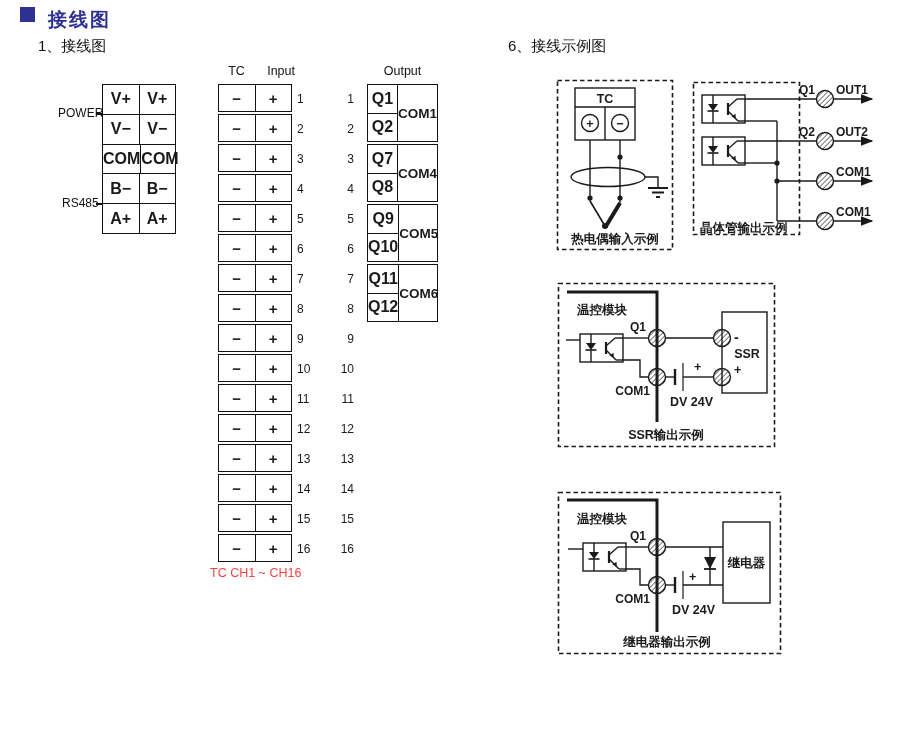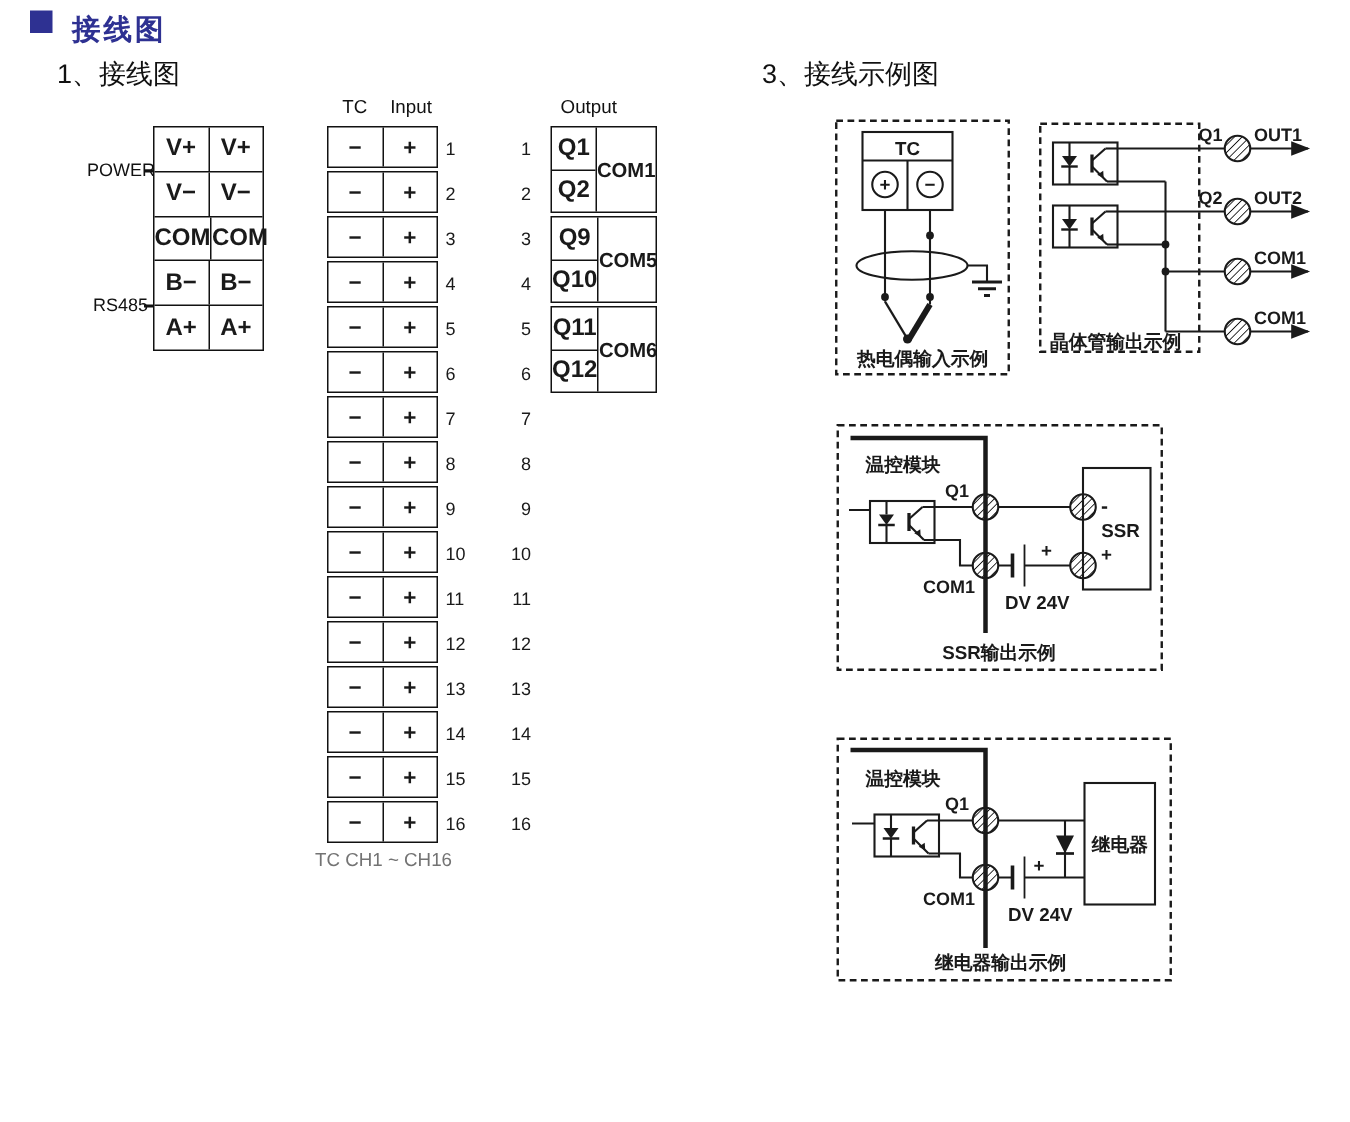--- a/index.html
+++ b/index.html
@@ -2,43 +2,43 @@
 <html style="--accent: #2e3192;"><head>
 <meta charset="utf-8">
 <style>
   html,body{margin:0;padding:0;background:#fff;}
   .canvas{position:relative;width:900px;height:748px;background:#fff;overflow:hidden;
           font-family:"Liberation Sans",sans-serif;color:#1a1a1a;}
   
   .page-header{position:absolute;left:20px;top:7px;display:flex;align-items:flex-start;gap:13px;}
   .bullet{width:15px;height:15px;background:var(--accent,#2e3192);display:inline-block;}
   .page-title{font-size:19px;font-weight:bold;color:var(--accent,#2e3192);letter-spacing:2px;}
-  .sec-title{position:absolute;font-size:18px;color:#111;}
+  .sec-title{position:absolute;font-size:15px;color:#111;}
   #sec1{left:38px;top:37px;}
   #sec2{left:508px;top:37px;}
   
   .grp-label{position:absolute;font-size:12px;color:#111;text-align:right;}
   .tick{position:absolute;height:1.5px;background:#111;width:7px;}
   .power-table{position:absolute;left:102px;top:84px;width:72px;border:1.5px solid #111;background:#fff;}
   .p-row{display:flex;height:28.8px;}
   .p-row:not(:first-child){border-top:1.5px solid #111;}
   .p-cell{flex:1;display:flex;align-items:center;justify-content:center;font-size:16px;font-weight:bold;}
   .p-cell:not(:first-child){border-left:1.5px solid #111;}
   
   .hdr{position:absolute;top:64px;font-size:12.5px;color:#111;text-align:center;}
   #hdr-tc{left:218px;width:37px;}
-  #hdr-input{left:253px;width:42px;}
-  #hdr-output{left:357px;top:64px;width:71px;}
+  #hdr-input{left:253px;width:42px;text-align:right;}
+  #hdr-output{left:367px;top:64px;width:71px;}
   .input-rows{position:absolute;left:218px;top:84px;}
   .i-row{width:74px;height:28px;border:1.4px solid #111;box-sizing:border-box;display:flex;margin-bottom:2px;background:#fff;}
   .i-cell{flex:1;display:flex;align-items:center;justify-content:center;font-size:15px;font-weight:bold;}
   .i-cell:first-child{border-right:1.4px solid #111;}
   .input-numbers{position:absolute;left:297px;top:84px;}
   .i-num{height:30px;display:flex;align-items:center;font-size:12px;}
-  .io-footer{position:absolute;left:210px;top:566px;font-size:12.5px;color:#737373;}
+  .io-footer{position:absolute;left:210px;top:566px;font-size:12.5px;color:#ef4444;}
   
   .output-numbers{position:absolute;left:332px;top:84px;width:22px;}
   .o-num{height:30px;display:flex;align-items:center;justify-content:flex-end;font-size:12px;}
   .output-pairs{position:absolute;left:367px;top:84px;}
   .o-pair{display:flex;width:71px;height:58px;border:1.4px solid #111;box-sizing:border-box;margin-bottom:2px;background:#fff;}
   .o-qcol{width:34px;display:flex;flex-direction:column;border-right:1.4px solid #111;}
   .o-qcell{flex:1;display:flex;align-items:center;justify-content:center;font-size:16px;font-weight:bold;}
   .o-qcell:first-child{border-bottom:1.4px solid #111;}
   .o-ccell{flex:1;display:flex;align-items:center;justify-content:center;font-size:13.5px;font-weight:bold;}
   
@@ -83,21 +83,21 @@
         <polygon points="29.5,21.5 33.5,18.8 33.8,23.8" fill="#1a1a1a" stroke="none"></polygon>
       </g>
     </defs>
   </svg>
 
   <div class="page-header">
     <span class="bullet"></span>
     <span class="page-title">接线图</span>
   </div>
   <div class="sec-title" id="sec1">1、接线图</div>
-  <div class="sec-title" id="sec2">3、接线示例图</div>
+  <div class="sec-title" id="sec2">6、接线示例图</div>
 
   <div class="grp-label" style="left:58px;top:106px;width:38px;">POWER</div>
   <div class="tick" style="left:96px;top:113px;"></div>
   <div class="grp-label" style="left:62px;top:196px;width:34px;">RS485</div>
   <div class="tick" style="left:96px;top:203px;"></div>
   <div class="power-table">
       <div class="p-row">
         <div class="p-cell">V+</div>
         <div class="p-cell">V+</div>
       </div>
@@ -226,20 +226,27 @@
       <div class="o-num">15</div>
       <div class="o-num">16</div>
     </div>
   <div class="output-pairs">
       <div class="o-pair">
         <div class="o-qcol">
           <div class="o-qcell">Q1</div>
           <div class="o-qcell">Q2</div>
         </div>
         <div class="o-ccell">COM1</div>
+      </div>
+      <div class="o-pair">
+        <div class="o-qcol">
+          <div class="o-qcell">Q7</div>
+          <div class="o-qcell">Q8</div>
+        </div>
+        <div class="o-ccell">COM4</div>
       </div>
       <div class="o-pair">
         <div class="o-qcol">
           <div class="o-qcell">Q9</div>
           <div class="o-qcell">Q10</div>
         </div>
         <div class="o-ccell">COM5</div>
       </div>
       <div class="o-pair">
         <div class="o-qcol">

